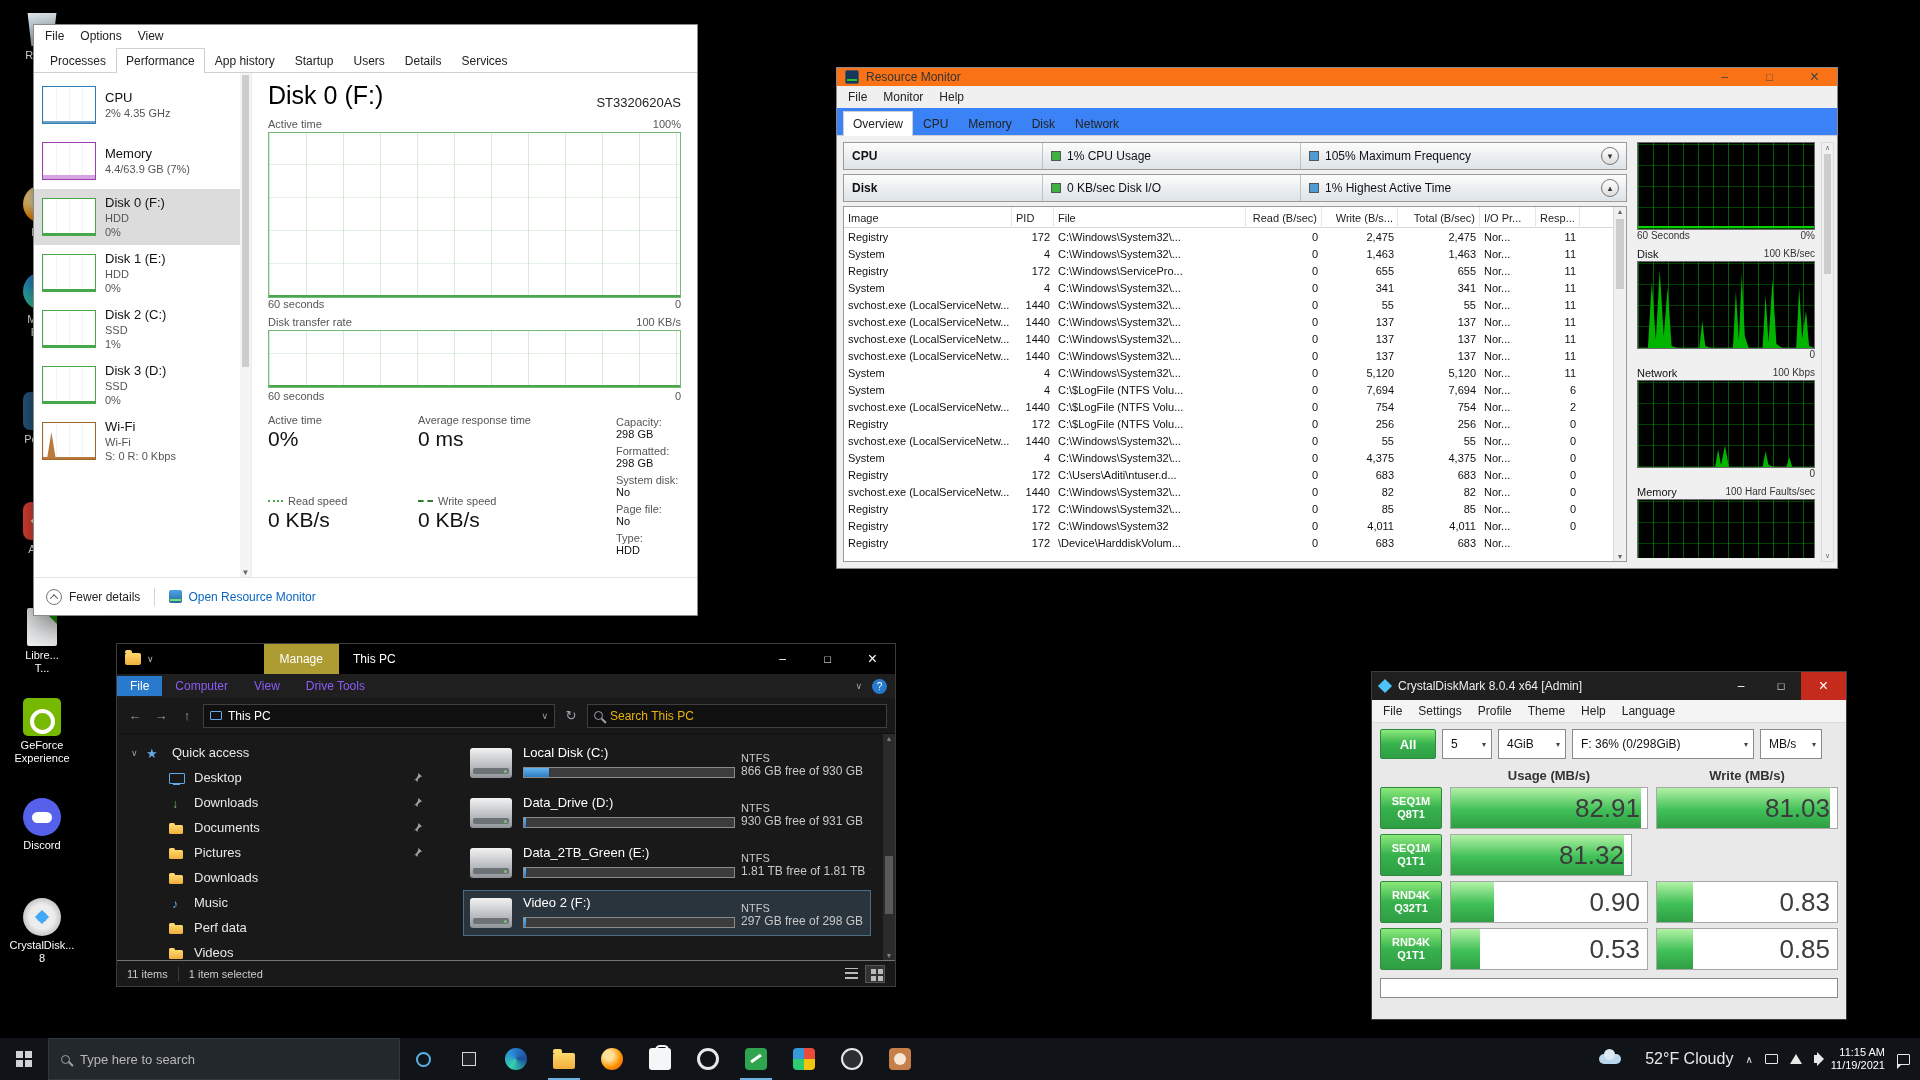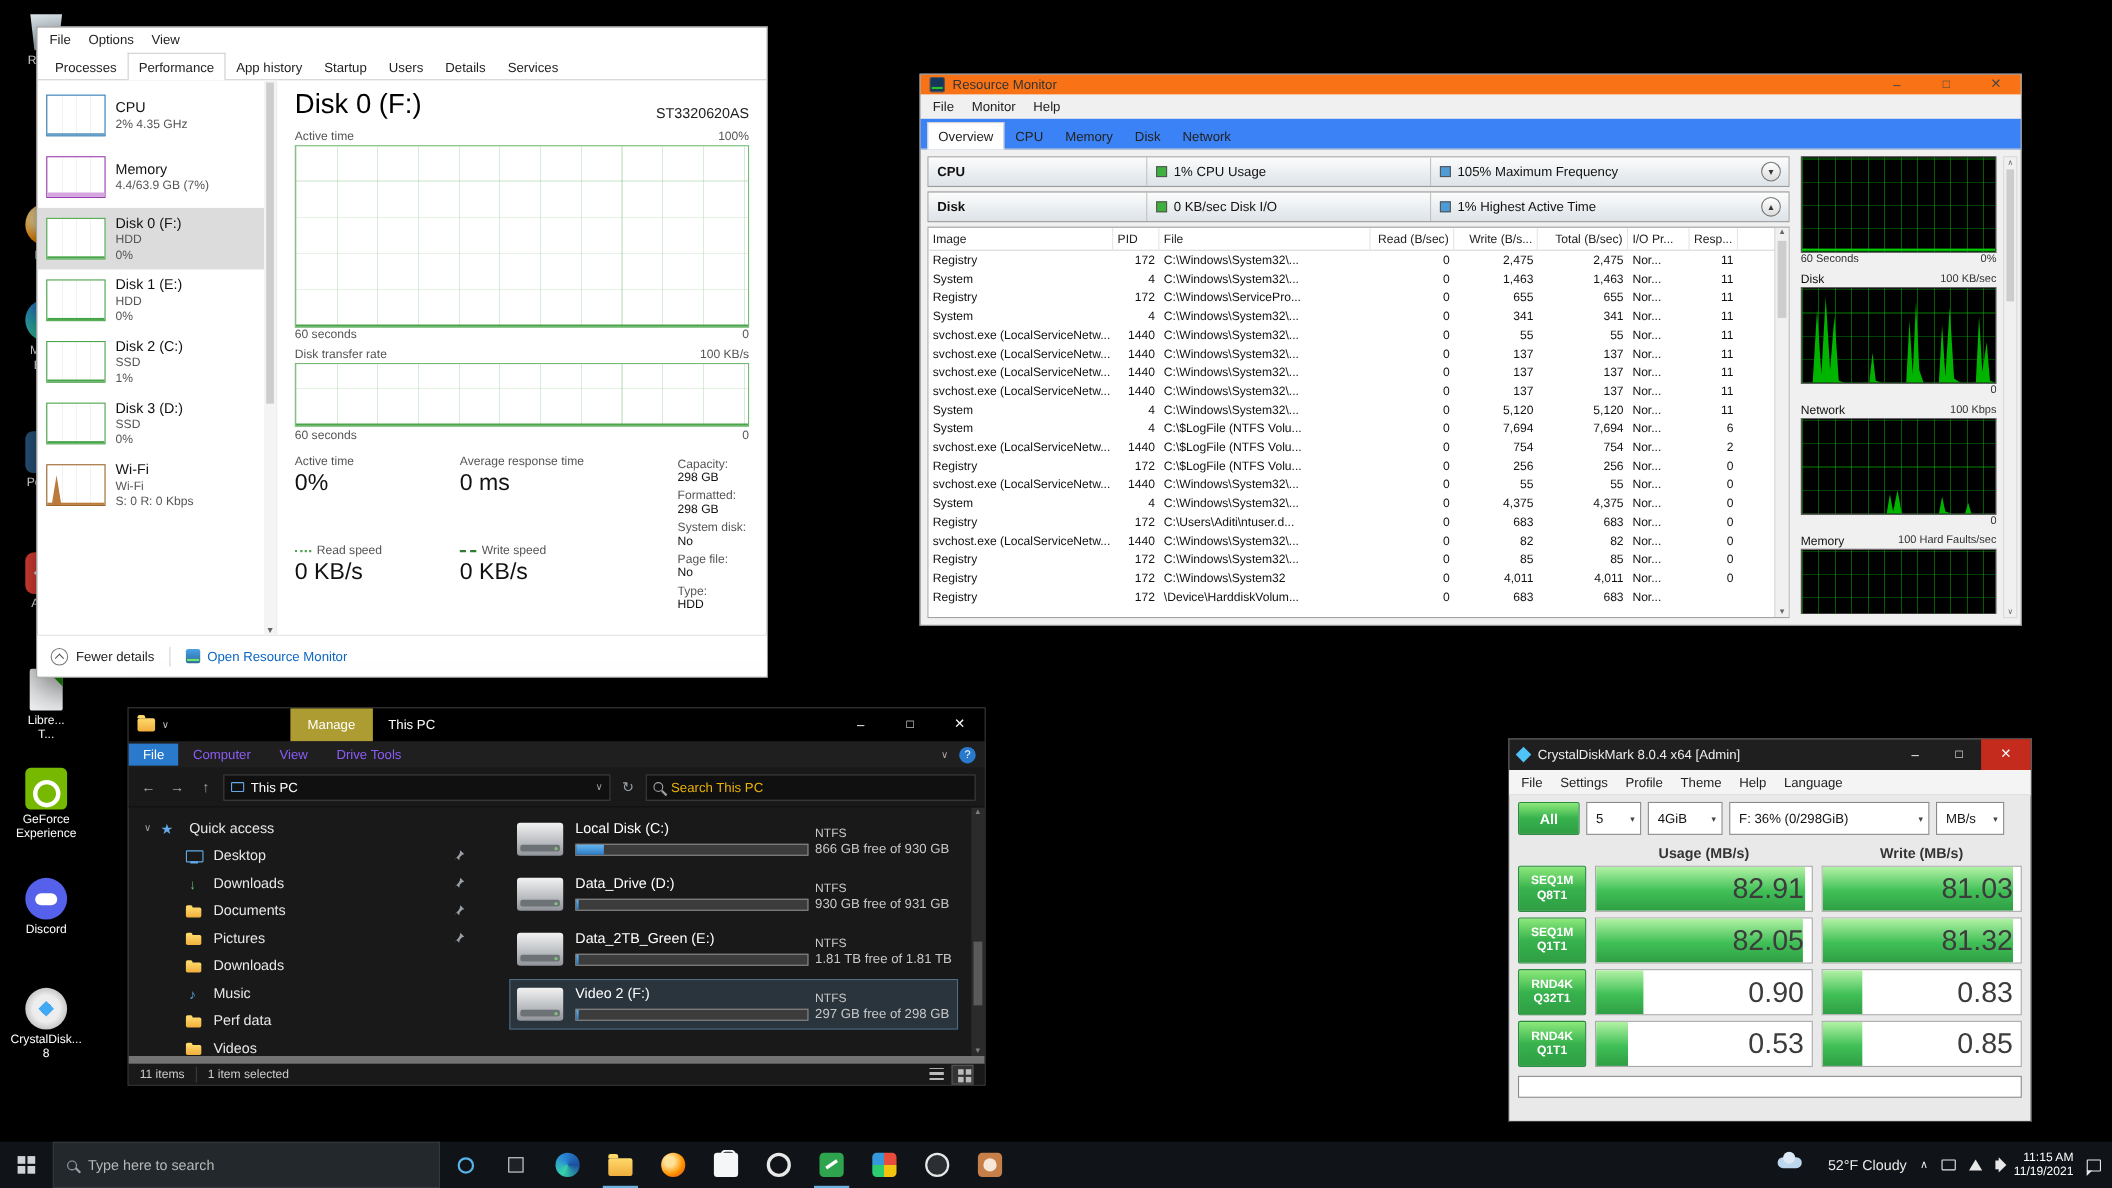--- a/index.html
+++ b/index.html
@@ -184,21 +184,21 @@
   .tile-grid{display:grid;grid-template-columns:212px 168px;grid-template-rows:19px 17px;column-gap:6px}
   .tile-name{font-size:13px;color:#fff;grid-area:1/1;white-space:nowrap;overflow:hidden}
   .tile-fs{font-size:11px;color:#c8c8c8;grid-area:1/2;align-self:end}
   .tile-bar{grid-area:2/1;align-self:center;height:11px;border:1px solid #8a8a8a;background:#3c3c3c;position:relative}
   .tile-fill{position:absolute;top:0;bottom:0;left:0;background:linear-gradient(#63b4ef,#2e7cc4)}
   .tile-free{font-size:12px;color:#c8c8c8;grid-area:2/2}
   .fe-scroll{width:12px;background:#2b2b2b;position:relative;font-size:7px;color:#808080;text-align:center}
   .fe-scroll .a1{position:absolute;top:1px;left:0;right:0}
   .fe-scroll .a2{position:absolute;bottom:1px;left:0;right:0}
   .fe-scroll .th{position:absolute;top:54%;left:2px;right:2px;height:58px;background:#5a5a5a}
-  .fe-status{height:26px;background:#191919;border-top:7px solid #737373;display:flex;align-items:center;font-size:11px;color:#ccc;padding:0 10px}
+  .fe-status{height:26px;background:#191919;border-top:1px solid #737373;display:flex;align-items:center;font-size:11px;color:#ccc;padding:0 10px}
   .fe-sdiv{width:1px;height:14px;background:#3c3c3c;margin:0 10px}
   .fe-views{margin-left:auto;display:flex;gap:4px}
   .vwbtn{width:20px;height:18px;display:flex;align-items:center;justify-content:center;border:1px solid transparent}
   .vwbtn.on{background:#333;border-color:#555}
   .vw1{width:13px;height:11px;background:repeating-linear-gradient(0deg,#bbb 0 2px,transparent 2px 5px)}
   .vw2{width:5px;height:5px;background:#bbb;box-shadow:7px 0 #bbb,0 7px #bbb,7px 7px #bbb;margin:-4px 0 0 -4px}
 
   
   #cdm{left:1371px;top:671px;width:476px;height:349px;background:#e9e9e9;border:1px solid #3c3c3c;z-index:13;display:flex;flex-direction:column}
   #cdm .titlebar{background:#1f1f1f;height:28px;padding-left:8px}
@@ -246,21 +246,21 @@
   .ti-store::before{content:"";position:absolute;left:6px;top:-3px;width:10px;height:7px;border:2px solid #f4f6f8;border-bottom:none;border-radius:5px 5px 0 0}
   .ti-gear{border:3px solid #e8e8e8;border-radius:50%;position:relative}
   .ti-gear::after{content:"";position:absolute;inset:3px;background:#101418;border-radius:50%}
   .ti-sharex{background:#2ea44f;border-radius:4px;position:relative}
   .ti-sharex::after{content:"";position:absolute;left:5px;top:9px;width:12px;height:3px;background:#fff;transform:rotate(-35deg)}
   .ti-photos{border-radius:4px;background:conic-gradient(#e74c3c 0 90deg,#f1c40f 90deg 180deg,#2ecc71 180deg 270deg,#3498db 270deg 360deg)}
   .ti-obs{border-radius:50%;background:#2b2f33;border:2px solid #e8e8e8}
   .ti-paint{background:#c77f4a;border-radius:4px;position:relative}
   .ti-paint::after{content:"";position:absolute;left:5px;top:5px;width:12px;height:12px;border-radius:50%;background:#f6e7d8}
   .tb-right{margin-left:auto;display:flex;align-items:center;gap:12px;padding-right:10px}
-  .tb-weather{display:flex;gap:24px;font-size:13px}
+  .tb-weather{display:flex;align-items:center;gap:24px;font-size:16px}
   .cloud{width:22px;height:10px;background:#bcd6ee;border-radius:6px;position:relative}
   .cloud::before{content:"";position:absolute;left:5px;top:-5px;width:11px;height:11px;border-radius:50%;background:#dce9f5}
   .tr-up{font-size:10px;color:#e8e8e8}
   .tr-mon{width:13px;height:10px;border:1.5px solid #e8e8e8;border-radius:1px}
   .tr-net{width:0;height:0;border-left:6px solid transparent;border-right:6px solid transparent;border-bottom:10px solid #e8e8e8}
   .tr-vol{width:5px;height:8px;background:#e8e8e8;position:relative}
   .tr-vol::after{content:"";position:absolute;left:3px;top:-3px;border-top:7px solid transparent;border-bottom:7px solid transparent;border-left:7px solid #e8e8e8}
   .tb-clock{font-size:11px;line-height:13px;text-align:right;color:#fff}
   .tr-note{width:13px;height:11px;border:1.5px solid #e8e8e8;border-radius:1px;position:relative}
   .tr-note::after{content:"";position:absolute;left:-1px;bottom:-5px;border-top:5px solid #e8e8e8;border-right:5px solid transparent}
@@ -1072,24 +1072,20 @@
           <span class="cdm-fill" style="width: 96%;"></span>
           <span class="cdm-val">81.03</span>
         </span>
       </div>
 
       <div class="cdm-row">
         <span class="cdm-test">
           <span>SEQ1M</span>
           <span>Q1T1</span>
         </span>
-        <span class="cdm-cell r">
-          <span class="cdm-fill" style="width: 96%;"></span>
-          <span class="cdm-val">82.05</span>
-        </span>
         <span class="cdm-cell w">
           <span class="cdm-fill" style="width: 96%;"></span>
           <span class="cdm-val">81.32</span>
         </span>
       </div>
 
       <div class="cdm-row">
         <span class="cdm-test">
           <span>RND4K</span>
           <span>Q32T1</span>

